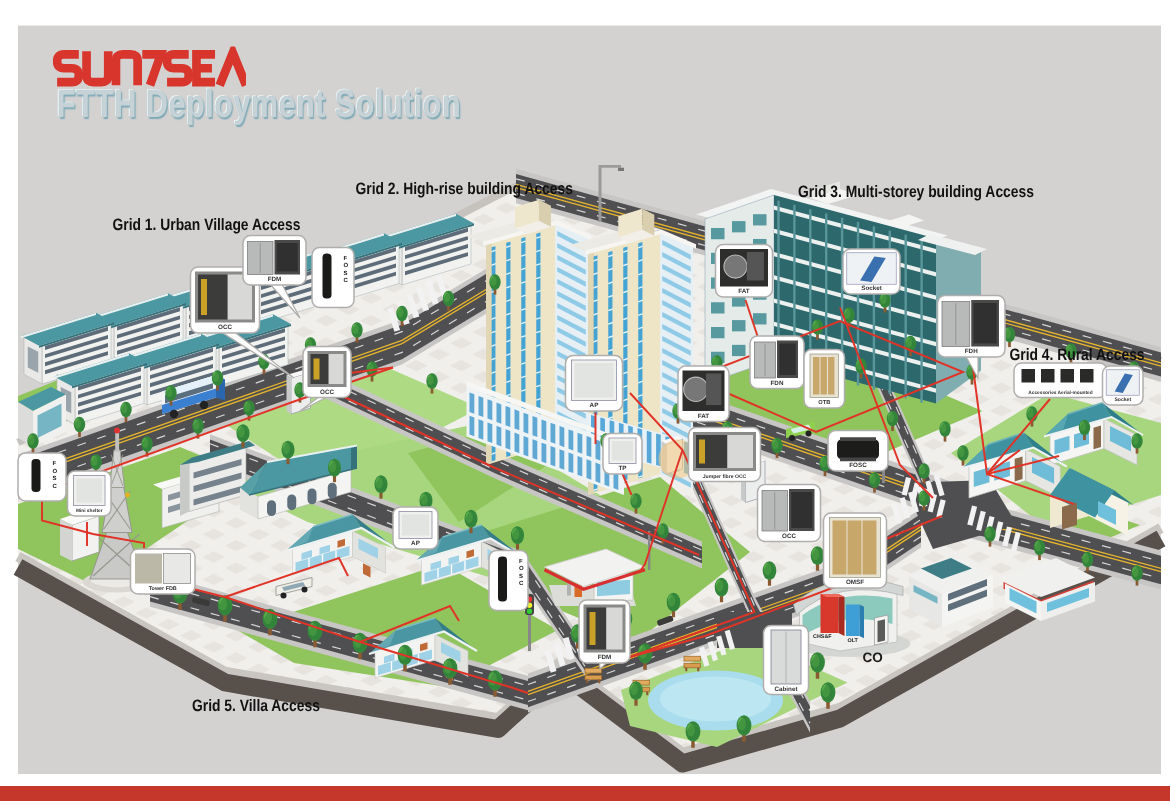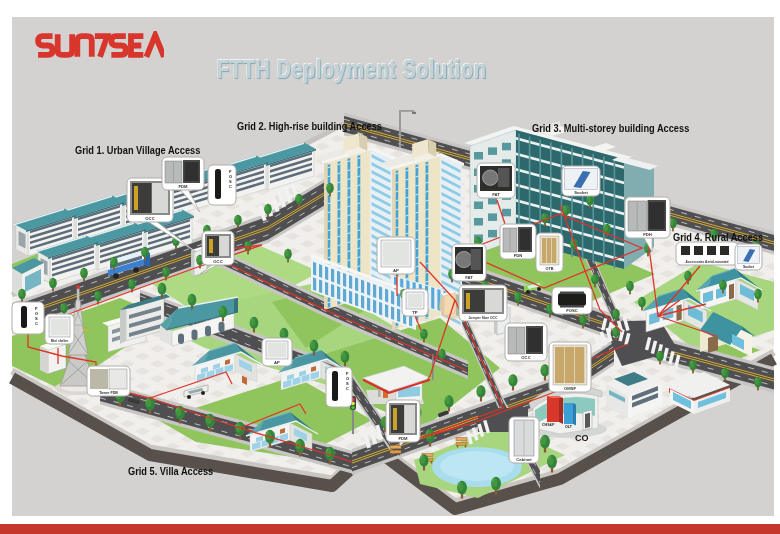--- a/index.html
+++ b/index.html
@@ -1314,21 +1314,21 @@
 <path d="M17,5 H7.5 Q3,5 3,9.5 Q3,14 7.5,14 H12.5 Q17,14 17,18.5 Q17,23 12.5,23 H3"></path>
 <path d="M22,3 V19 Q22,23 26.5,23 H31.5 Q36,23 36,19 V3"></path>
 <path d="M41,25 V9 Q41,5 45.5,5 H50.5 Q55,5 55,9 V25"></path>
 <path d="M58,5 H70 L63,25"></path>
 <path d="M88,5 H78.5 Q74,5 74,9.5 Q74,14 78.5,14 H83.5 Q88,14 88,18.5 Q88,23 83.5,23 H74"></path>
 <path d="M105,5 H93 V23 H105 M93,14 H103"></path>
 <path d="M108,25 L116.5,4 L125,25"></path>
 </g>
     </svg>
 
-<div style="position:absolute;left:0;top:54px;width:704px;text-align:center;">
+<div style="position:absolute;left:0;top:54px;width:704px;text-align:left;">
 <span style="display:inline-block;transform:scaleX(0.78);transform-origin:50% 50%;font-size:26px;font-weight:bold;letter-spacing:0.5px;color:#c6d2d6;
  text-shadow:0 0 1px #8fb6c2, 1px 1px 1px #7da8b5, -1px -1px 0 #f4f8f8;">FTTH Deployment Solution</span>
 </div>
 <div style="position:absolute;left:0;top:78px;width:780px;height:14px;overflow:hidden;text-align:center;opacity:0.22;">
 
 </div>
 
 <div style="position:absolute;left:75px;top:144px;font-size:11px;font-weight:bold;color:#111;white-space:nowrap;transform:scaleX(0.84);transform-origin:0 0;">Grid 1. Urban Village Access</div>
 <div style="position:absolute;left:237px;top:120px;font-size:11px;font-weight:bold;color:#111;white-space:nowrap;transform:scaleX(0.84);transform-origin:0 0;">Grid 2. High-rise building Access</div>
 <div style="position:absolute;left:532px;top:122px;font-size:11px;font-weight:bold;color:#111;white-space:nowrap;transform:scaleX(0.84);transform-origin:0 0;">Grid 3. Multi-storey building Access</div>

